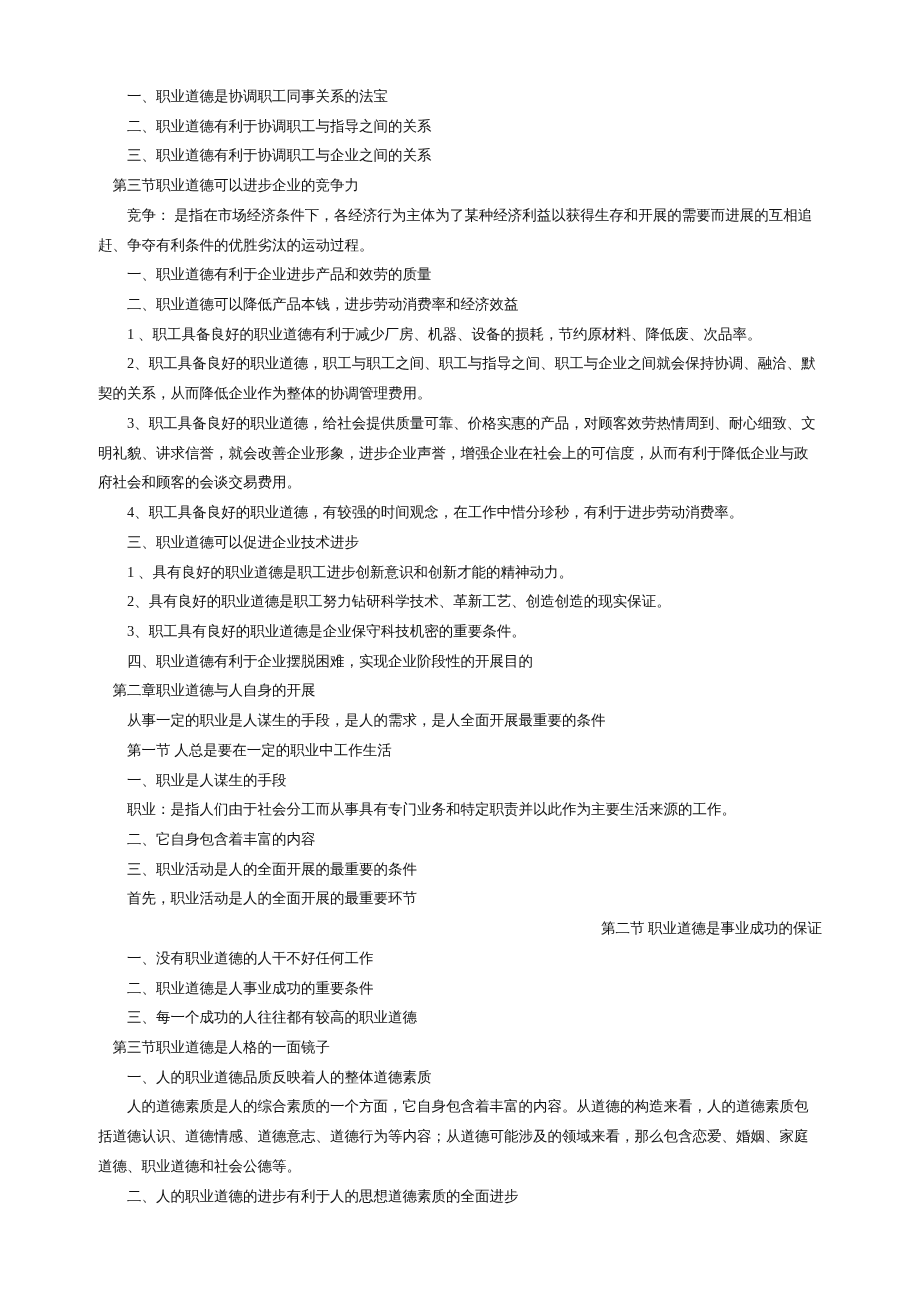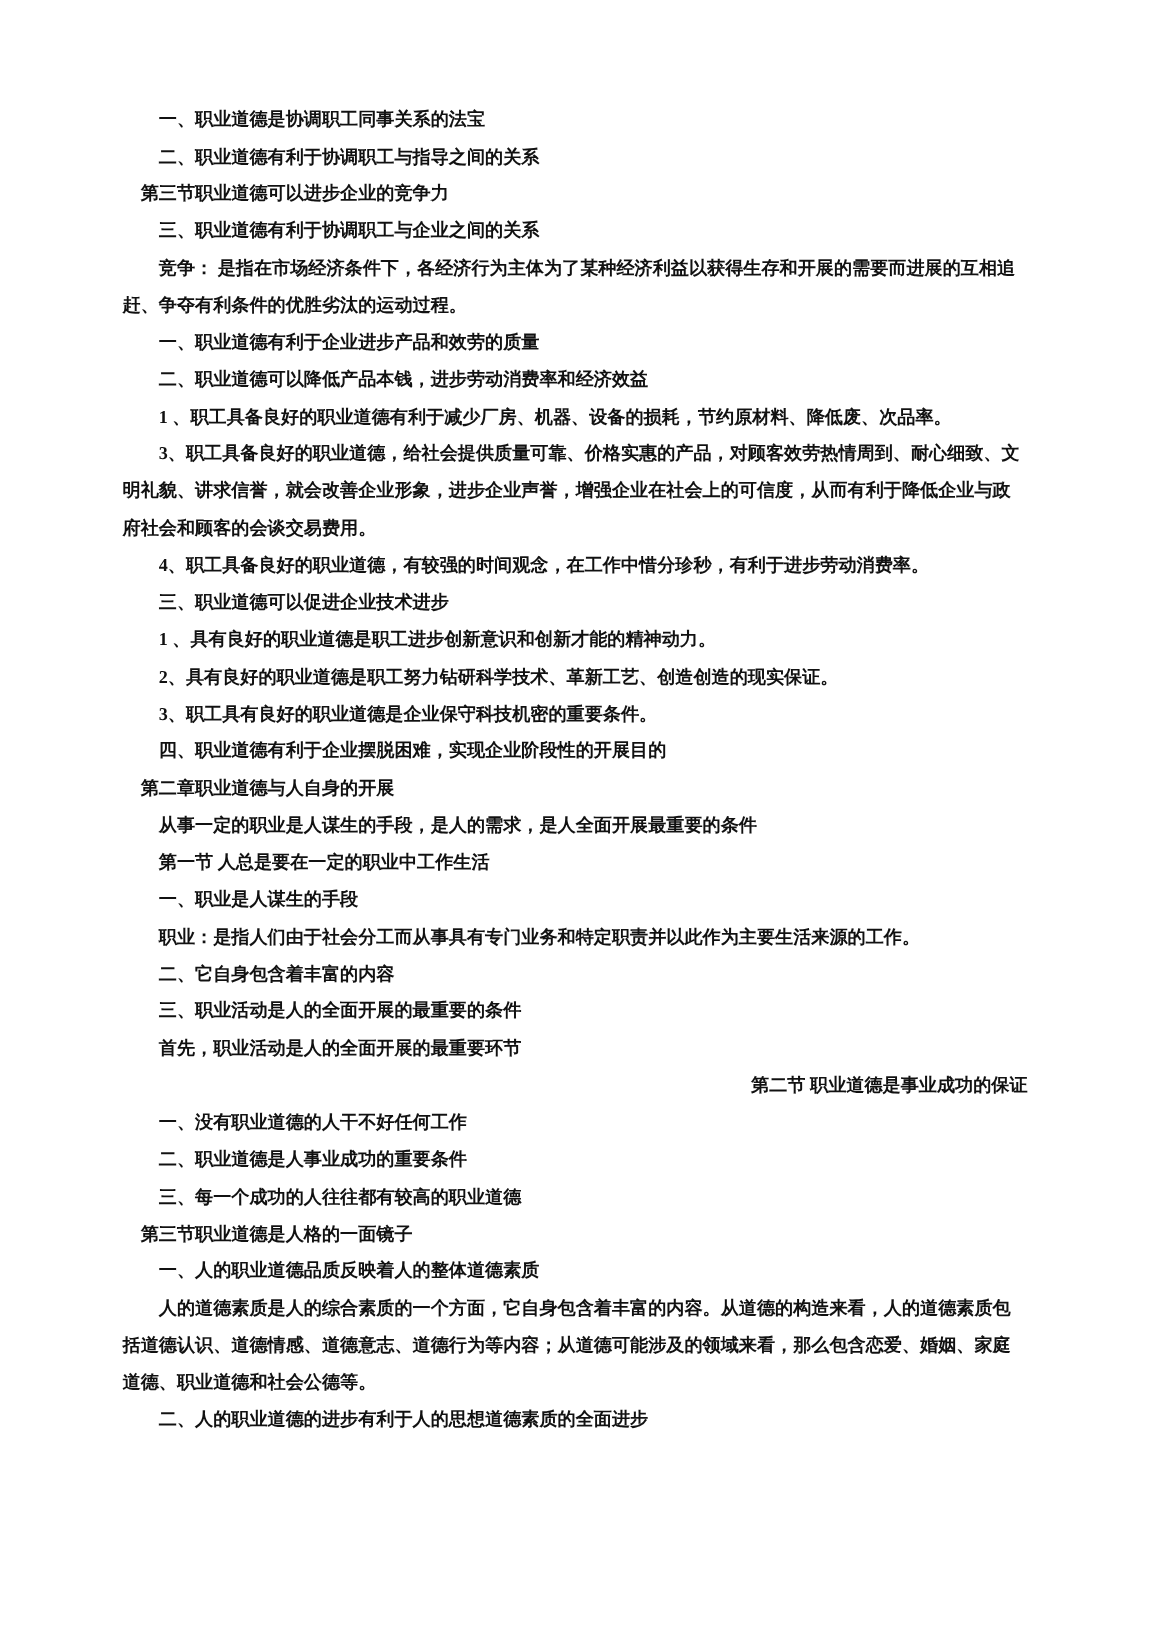--- a/index.html
+++ b/index.html
@@ -11,38 +11,38 @@
     color: #111;
     line-height: 2.05;
     width: 920px;
   }
   .page {
     padding: 82px 98px 70px 98px;
   }
   .p {
     margin: 0;
     white-space: normal;
-    font-weight: bold;
   }
   .indent2 { text-indent: 2em; }
   .indent1 { text-indent: 1em; }
   .indent0 { text-indent: 0; text-align: right; }
 </style>
 </head>
 <body>
 
 <div class="page" id="page-root">
     <p class="p indent2">一、职业道德是协调职工同事关系的法宝</p>
     <p class="p indent2">二、职业道德有利于协调职工与指导之间的关系</p>
+    <p class="p indent2">三、职业道德有利于协调职工与企业之间的关系</p>
     <p class="p indent1">第三节职业道德可以进步企业的竞争力</p>
-    <p class="p indent2">三、职业道德有利于协调职工与企业之间的关系</p>
     <p class="p indent2">竞争： 是指在市场经济条件下，各经济行为主体为了某种经济利益以获得生存和开展的需要而进展的互相追赶、争夺有利条件的优胜劣汰的运动过程。</p>
     <p class="p indent2">一、职业道德有利于企业进步产品和效劳的质量</p>
     <p class="p indent2">二、职业道德可以降低产品本钱，进步劳动消费率和经济效益</p>
     <p class="p indent2">1 、职工具备良好的职业道德有利于减少厂房、机器、设备的损耗，节约原材料、降低废、次品率。</p>
+    <p class="p indent2">2、职工具备良好的职业道德，职工与职工之间、职工与指导之间、职工与企业之间就会保持协调、融洽、默契的关系，从而降低企业作为整体的协调管理费用。</p>
     <p class="p indent2">3、职工具备良好的职业道德，给社会提供质量可靠、价格实惠的产品，对顾客效劳热情周到、耐心细致、文明礼貌、讲求信誉，就会改善企业形象，进步企业声誉，增强企业在社会上的可信度，从而有利于降低企业与政府社会和顾客的会谈交易费用。</p>
     <p class="p indent2">4、职工具备良好的职业道德，有较强的时间观念，在工作中惜分珍秒，有利于进步劳动消费率。</p>
     <p class="p indent2">三、职业道德可以促进企业技术进步</p>
     <p class="p indent2">1 、具有良好的职业道德是职工进步创新意识和创新才能的精神动力。</p>
     <p class="p indent2">2、具有良好的职业道德是职工努力钻研科学技术、革新工艺、创造创造的现实保证。</p>
     <p class="p indent2">3、职工具有良好的职业道德是企业保守科技机密的重要条件。</p>
     <p class="p indent2">四、职业道德有利于企业摆脱困难，实现企业阶段性的开展目的</p>
     <p class="p indent1">第二章职业道德与人自身的开展</p>
     <p class="p indent2">从事一定的职业是人谋生的手段，是人的需求，是人全面开展最重要的条件</p>
     <p class="p indent2">第一节  人总是要在一定的职业中工作生活</p>

